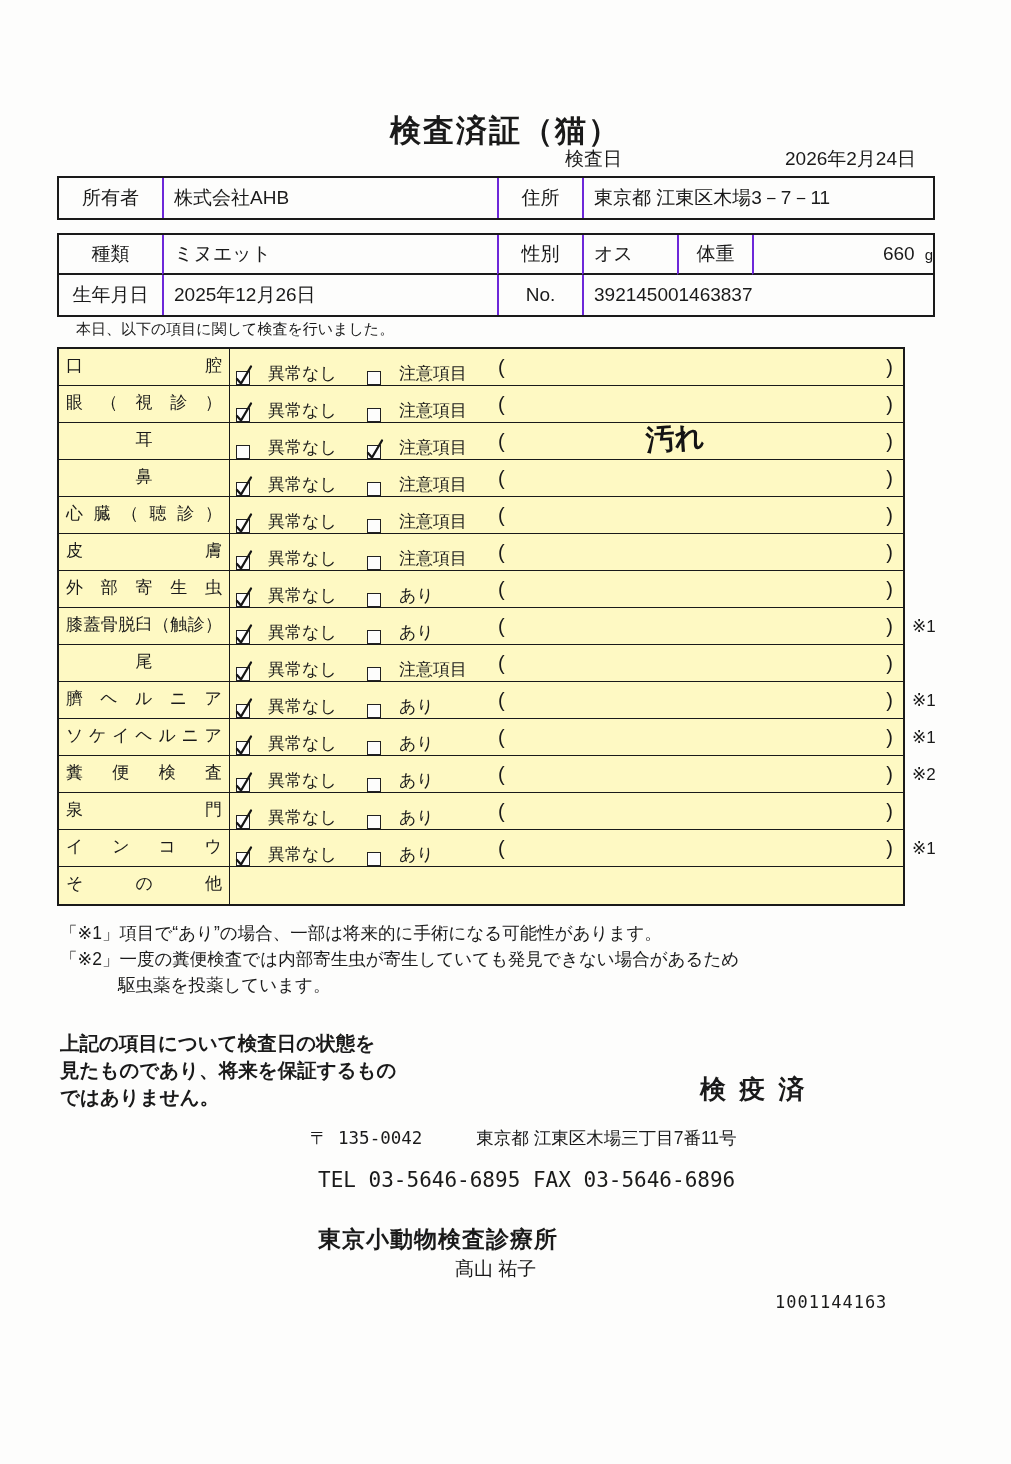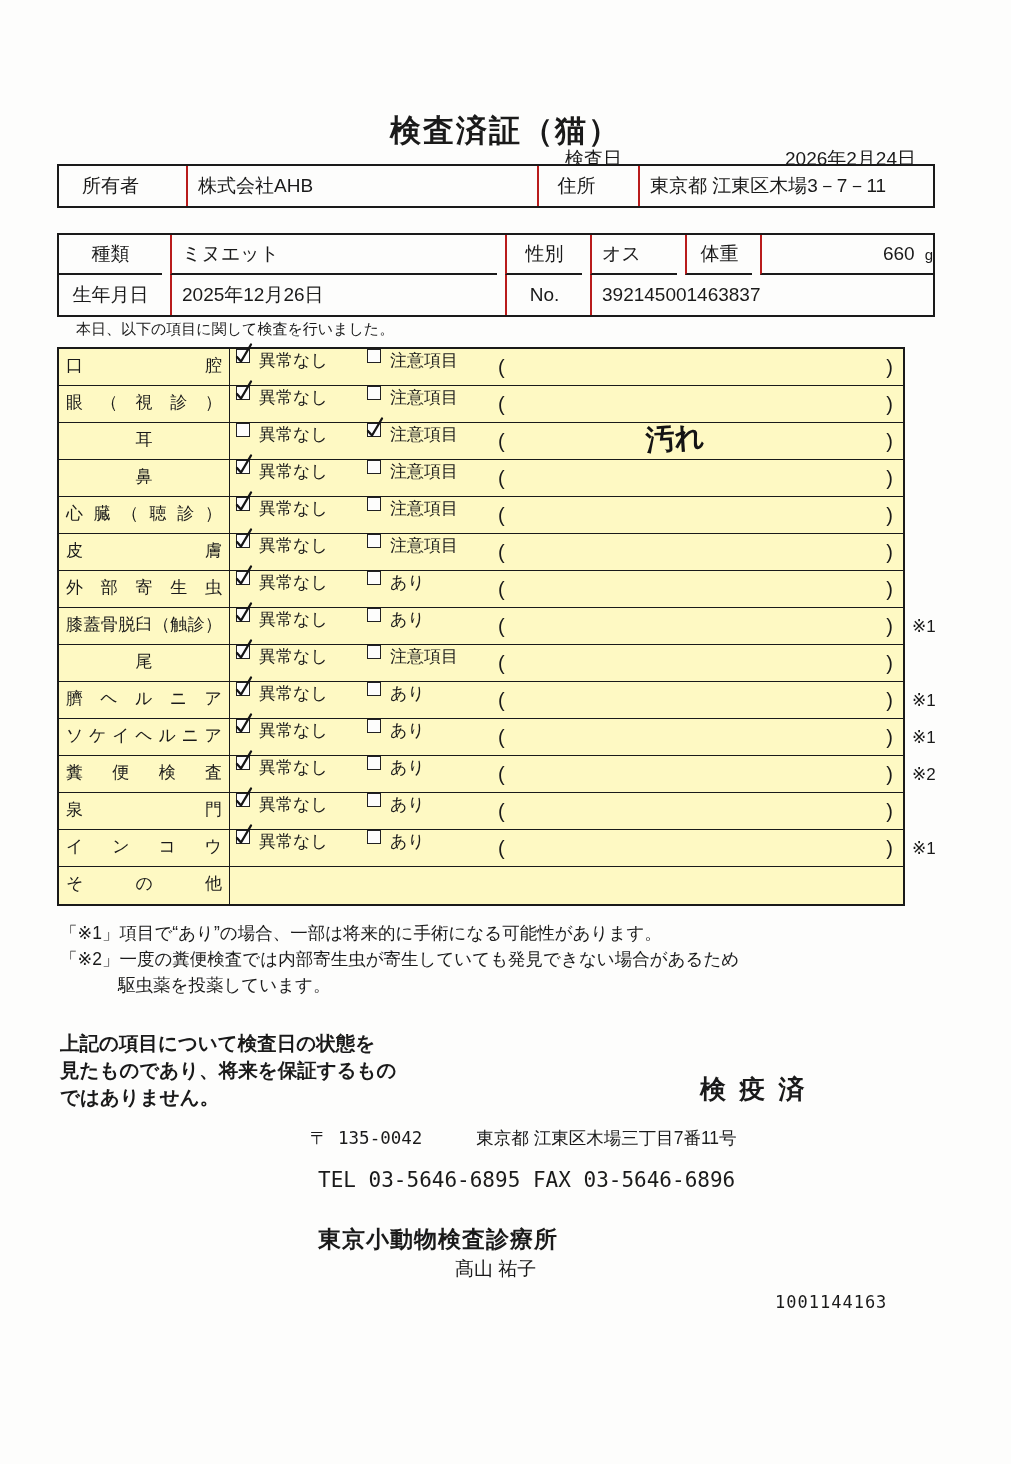--- a/index.html
+++ b/index.html
@@ -11,45 +11,45 @@
   }
   .title {
     position:absolute; top:86px; left:0; width:100%;
     text-align:center; font-size:31px; font-weight:700; letter-spacing:2px;margin-top:24px;
   }
   .date-label { position:absolute; top:146px; left:565px; font-size:19px; }
   .date-value { position:absolute; top:146px; left:785px; font-size:19px; }
 
   
   .tbl { position:absolute; left:57px; width:878px; border:2px solid #1a1a1a; display:grid; background:#fdfdfc; }
-  .owner-table { top:164px; grid-template-columns:103px 335px 85px 1fr; grid-auto-rows:40px;gap:16px; }
+  .owner-table { top:176px; grid-template-columns:103px 335px 85px 1fr; grid-auto-rows:40px; }
   .animal-table { top:233px; grid-template-columns:103px 335px 85px 95px 75px 1fr; grid-auto-rows:40px; }
   .cell { display:flex; align-items:center; padding:0 10px; font-size:19px; overflow:hidden; white-space:nowrap; }
   .cell.label { justify-content:center; padding:0 4px; }
-  .cell.bl { border-left:2px solid #b91c1c;margin-left:8px; }
+  .cell.bl { border-left:2px solid #6d28d9; }
   .cell.bb { border-bottom:2px solid #1a1a1a; }
   .cell.span3 { grid-column: span 3; }
   .weight-cell { justify-content:flex-end; gap:10px; padding-right:0; }
   .weight-unit { font-size:15px; }
 
   .exam-intro { position:absolute; top:320px; left:60px; font-size:15px;margin-left:16px; }
 
   
   .exam-table { position:absolute; top:347px; left:57px; width:848px; border:2px solid #1a1a1a; background:#fef9c3; }
   .exam-row { display:flex; height:37px; border-bottom:1.5px solid #1a1a1a; }
   .exam-row:last-child { border-bottom:none; }
   .exam-item {
     width:171px; flex:none; border-right:1.5px solid #1a1a1a;
     padding:0 7px; line-height:34px; font-size:17px;
     text-align:justify; text-align-last:justify; text-justify:inter-character;
     white-space:nowrap; overflow:hidden;
   }
   .exam-item.single { text-align-last:center; }
   .exam-body { flex:1; position:relative; }
-  .opt { position:absolute; top:0; height:100%; display:flex; align-items:flex-start; gap:9px; font-size:17px; white-space:nowrap; }
+  .opt { position:absolute; top:0; height:100%; display:flex; align-items:flex-end; gap:18px; font-size:17px; white-space:nowrap; }
   .opt1 { left:6px; }
   .opt2 { left:137px; }
   .cb { width:14px; height:14px; border:1.6px solid #222; position:relative; flex:none; background:#fdfdfc; }
   .cb svg { position:absolute; left:-2px; top:-1px; overflow:visible; display:none; }
   .cb.checked svg { display:block; }
   .paren { position:absolute; top:0; height:100%; display:flex; align-items:center; font-size:20px; font-weight:300; }
   .paren-open { left:268px; }
   .paren-close { right:10px; }
   .exam-note {
     position:absolute; left:270px; width:350px; top:-8px; text-align:center;

